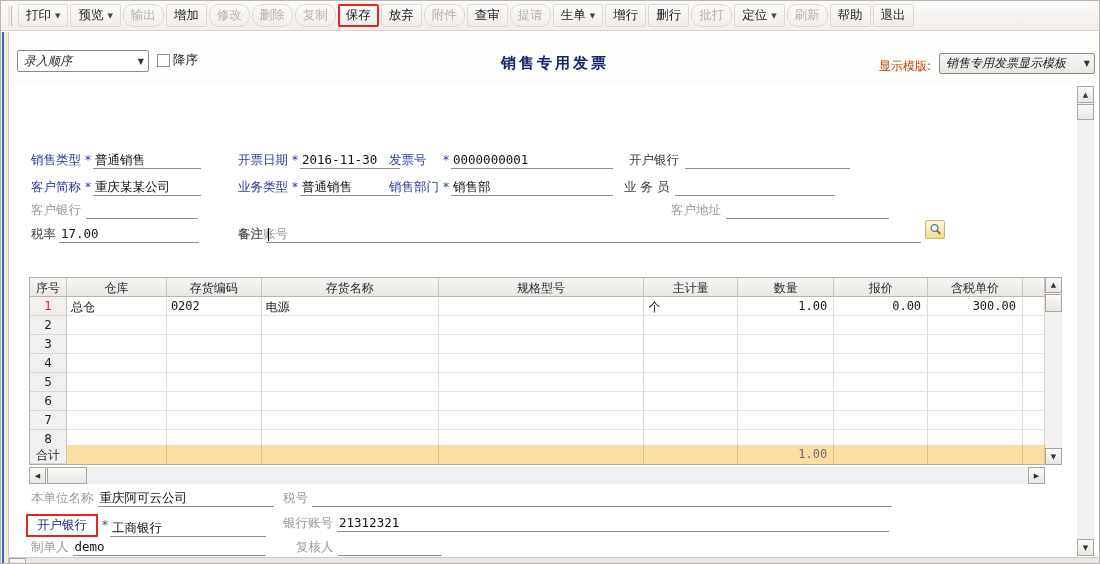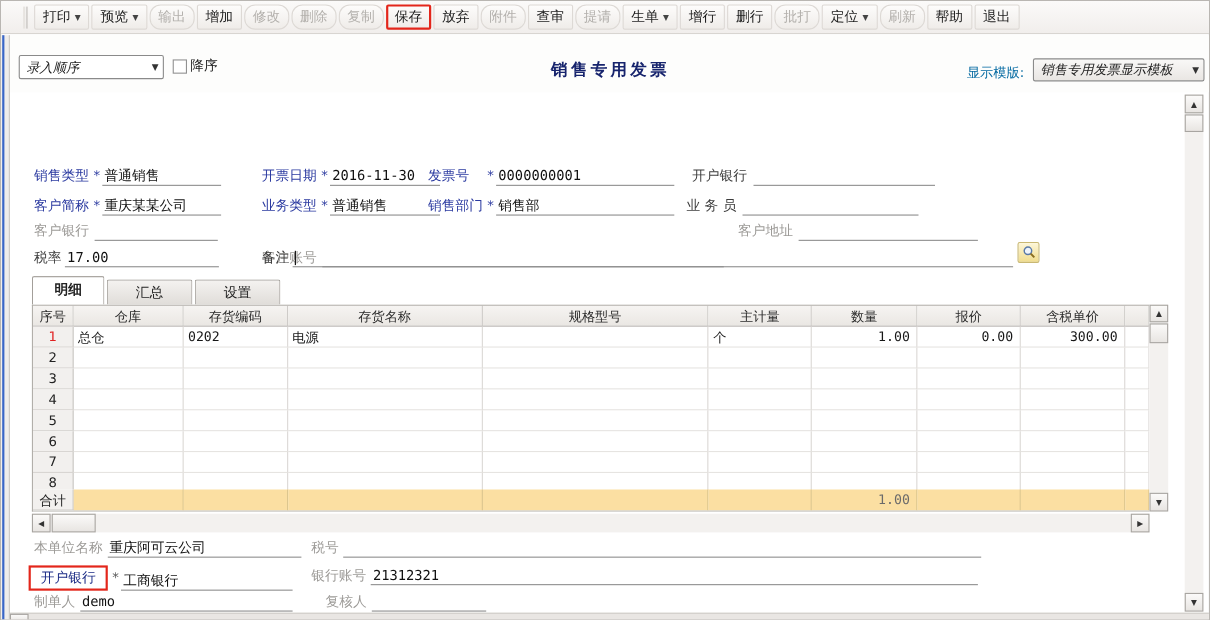--- a/index.html
+++ b/index.html
@@ -3,42 +3,42 @@
 <meta charset="utf-8">
 <style>
   * { margin:0; padding:0; box-sizing:border-box; }
   html,body { background:#d4d0c8; }
   body { font-family:"DejaVu Sans","Liberation Sans",sans-serif; }
   .window { position:relative; width:1100px; height:564px; background:#ffffff; overflow:hidden; border:1px solid #b9b6b2; }
 
   
   .toolbar { position:absolute; left:0; top:0; width:1100px; height:30px;
              background:linear-gradient(#fbfaf9,#f1eeec); border-bottom:1px solid #d8d5d1;
-             display:flex; align-items:center; padding-left:20px; }
+             display:flex; align-items:center; padding-left:7px; }
   .grip { width:4px; height:20px; border-left:2px solid #e7e4e0; border-right:1px solid #bdbab6; margin-right:6px; }
   .tbtn { display:flex; align-items:center; height:23px; padding:2px 7px; margin-right:2px;
           border:1px solid #ddd9d5; border-radius:2px; background:linear-gradient(#fdfcfb,#efece9);
           font-size:12.5px; color:#1c1c1c; white-space:nowrap; cursor:default; }
   .tbtn .caret { font-size:7px; margin-left:4px; color:#444; }
   .tbtn.disabled { color:#b3b0ac;border-radius:10px; }
   .tbtn.highlight { border:2px solid #e3261b; padding:1px 6px; }
 
   
   .controls { position:absolute; left:8px; top:31px; width:1092px; height:52px; background:#fdfdfc; }
   .combo { position:absolute; display:flex; align-items:center; justify-content:space-between;
            background:#ffffff; border:1px solid #8a8a8a; border-radius:2px; font-size:12px; color:#222;
            padding:0 4px 0 6px; white-space:nowrap; overflow:hidden;font-style:italic; }
   .combo .caret { font-size:8px; color:#333; margin-left:4px; flex:0 0 auto; }
   #sort-combo { left:8px; top:18px; width:132px; height:22px; }
   .checkbox { position:absolute; left:148px; top:22px; width:13px; height:13px; background:#fff;
               border:1px solid #919191; }
   .checkbox-label { position:absolute; left:164px; top:20px; font-size:12.5px; color:#222; }
   .page-title { position:absolute; left:0; top:22px; width:100%; text-align:center;
                 font-size:15px; font-weight:bold; letter-spacing:3px; color:#17246d; }
-  .tpl-label { position:absolute; left:870px; top:26px; font-size:12px; color:#0369a1; }
+  .tpl-label { position:absolute; left:870px; top:26px; font-size:12px; color:#c2410c; }
   #template-combo { left:930px; top:21px; width:156px; height:21px;
                     background:linear-gradient(#f9f8f7,#e9e6e3); }
   #template-combo .txt { overflow:hidden; white-space:nowrap; width:126px; display:inline-block; }
 
   
   .left-strip { position:absolute; left:0; top:31px; width:8px; height:533px; background:#efedeb;
                 border-right:1px solid #cbc8c4; }
   .left-strip .blue { position:absolute; left:1px; top:0; width:2px; height:100%; background:#3a66c8; }
   .sb-btn { position:absolute; background:linear-gradient(#fbfaf9,#e8e5e2); border:1px solid #a8a5a1;
             color:#333; font-size:7px; display:flex; align-items:center; justify-content:center; }
@@ -265,25 +265,20 @@
   <div class="field" id="f-remark">
     <span class="lbl dark">备注</span><span class="val"><span class="caret-bar"></span></span>
   </div>
   <div class="search-btn">
     <svg width="13" height="13" viewBox="0 0 13 13">
       <circle cx="5.5" cy="5" r="3.4" fill="#eef4fb" stroke="#5a7aa8" stroke-width="1.3"></circle>
       <line x1="8" y1="7.6" x2="11.3" y2="11" stroke="#8a6d1f" stroke-width="1.8"></line>
     </svg>
   </div>
 
-  <div class="tabs">
-    <div class="tab active">明细</div>
-    <div class="tab">汇总</div>
-    <div class="tab">设置</div>
-  </div>
 
   <div class="grid" id="grid">
       <div class="grow ghead">
         <div class="gcell" style="width: 37px;">序号</div>
         <div class="gcell" style="width: 100px;">仓库</div>
         <div class="gcell" style="width: 95px;">存货编码</div>
         <div class="gcell" style="width: 177px;">存货名称</div>
         <div class="gcell" style="width: 206px;">规格型号</div>
         <div class="gcell" style="width: 94px;">主计量</div>
         <div class="gcell" style="width: 96px;">数量</div>

